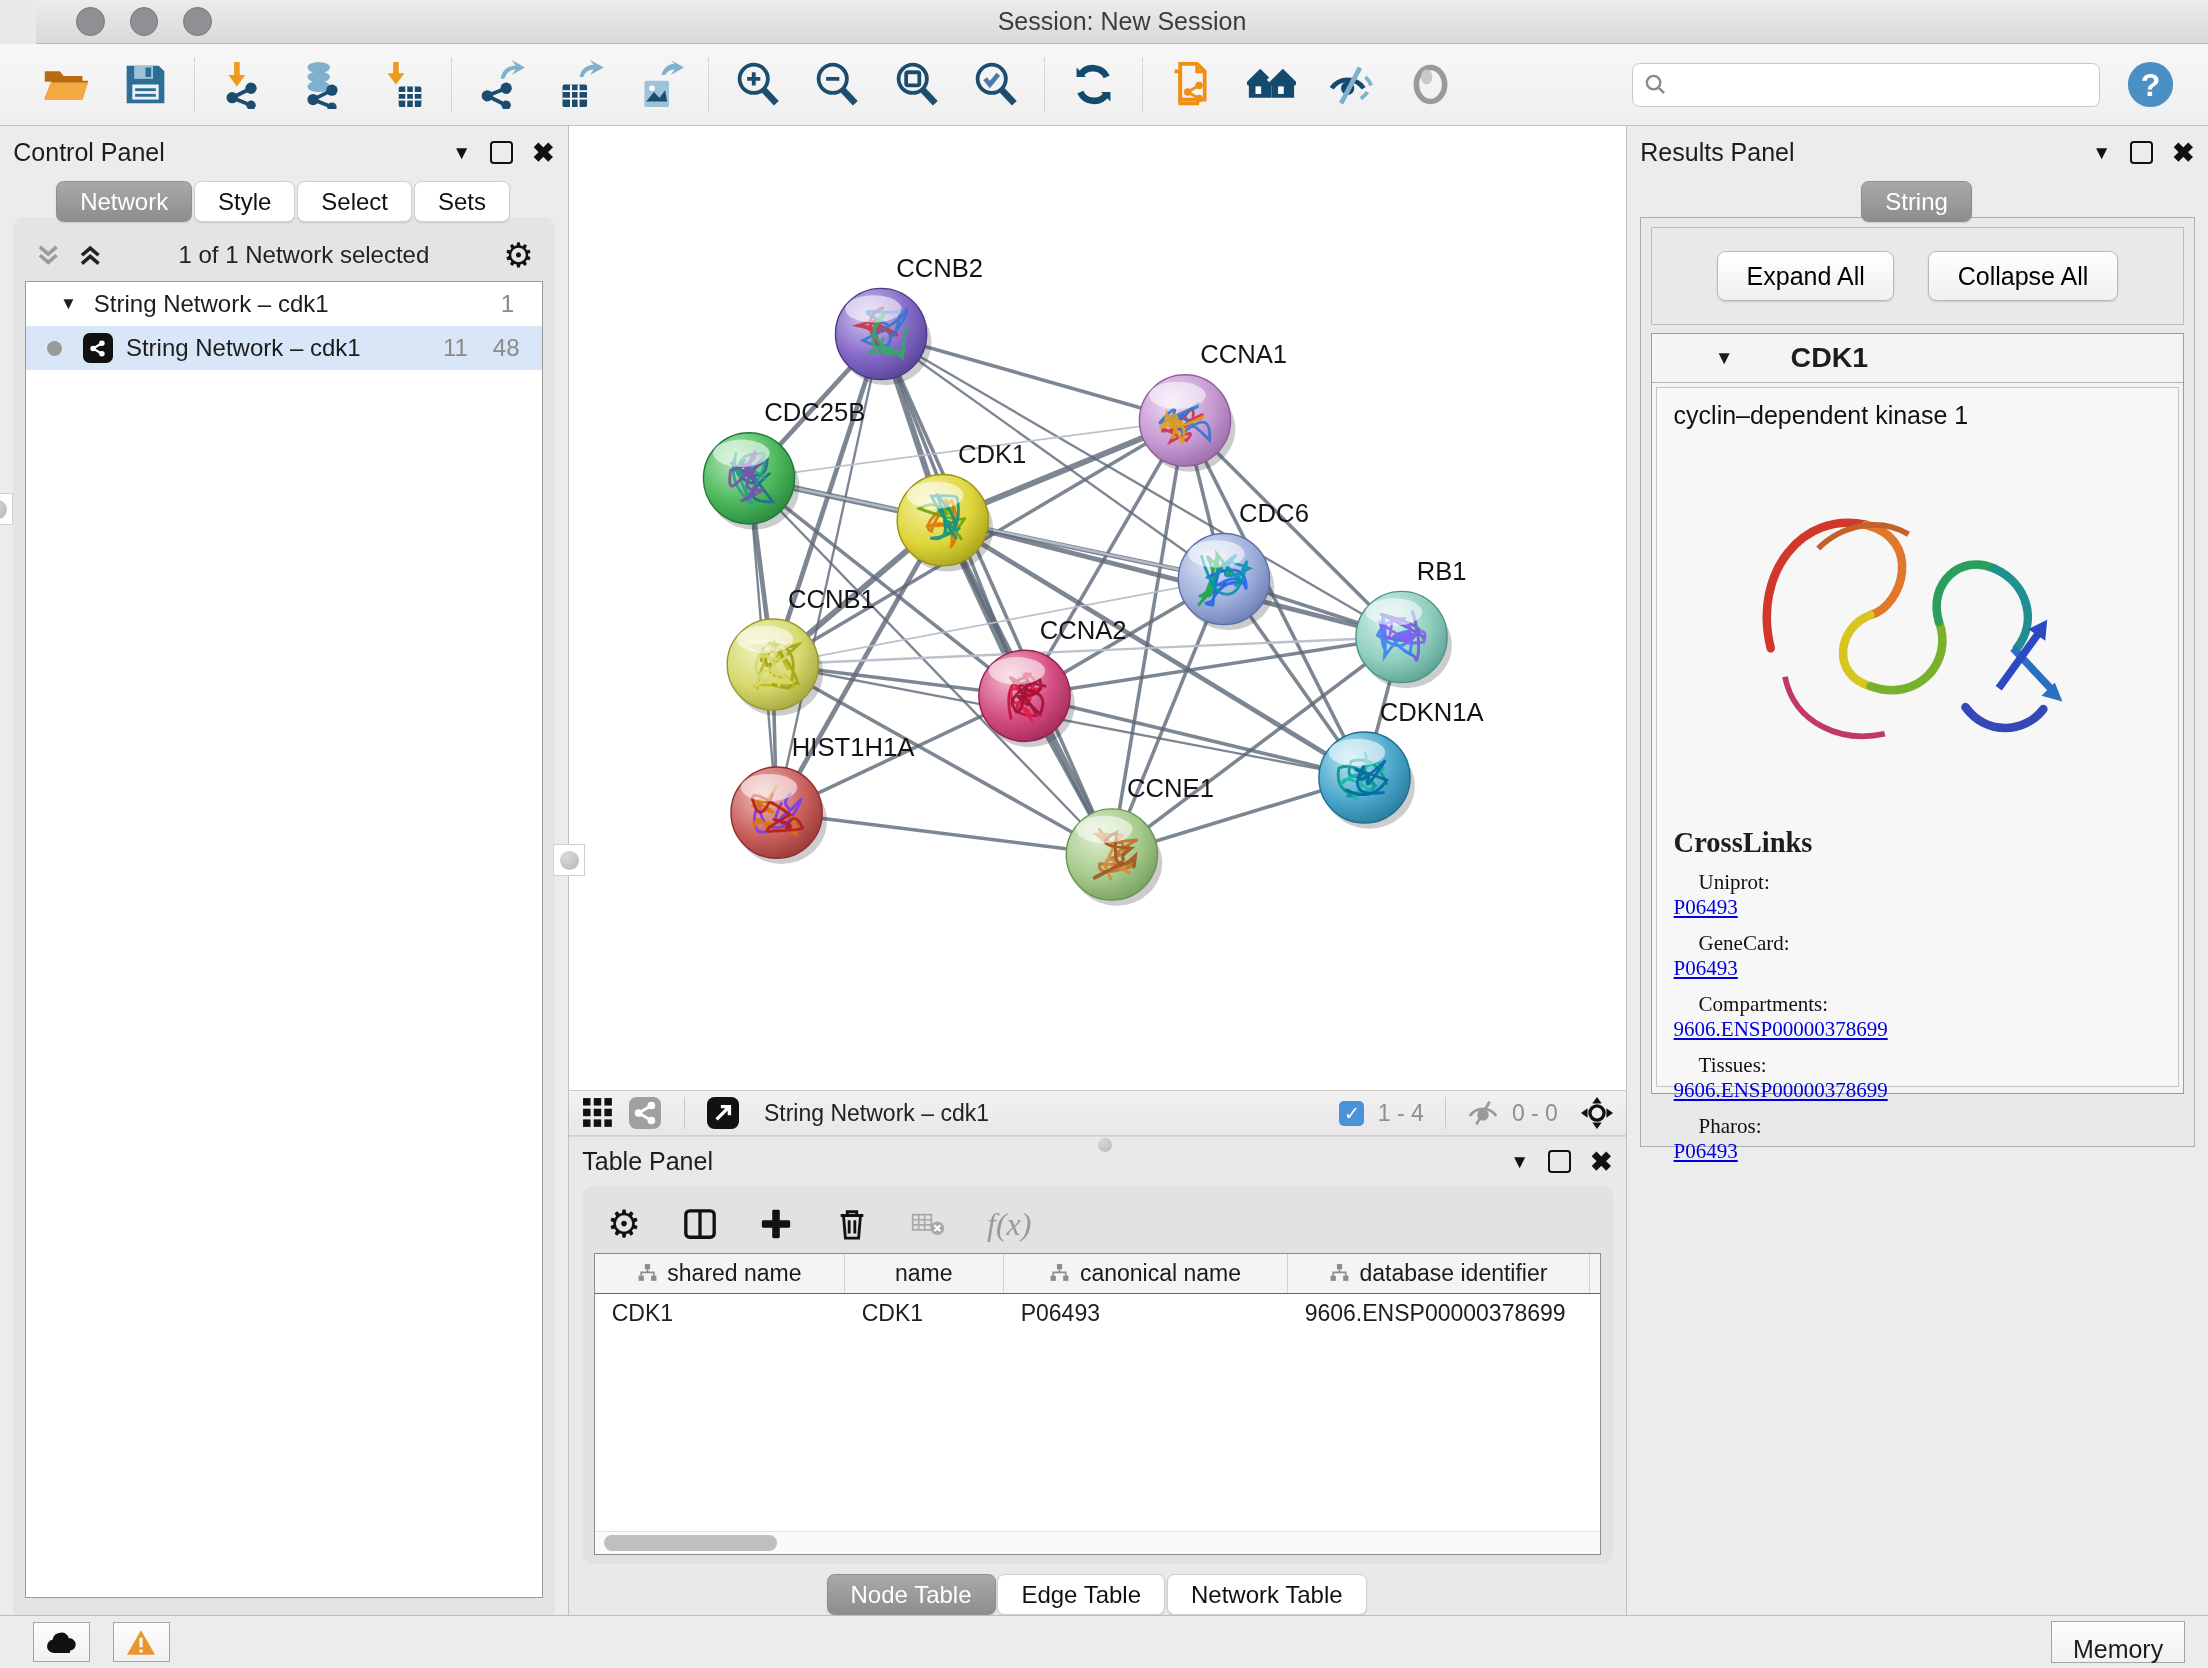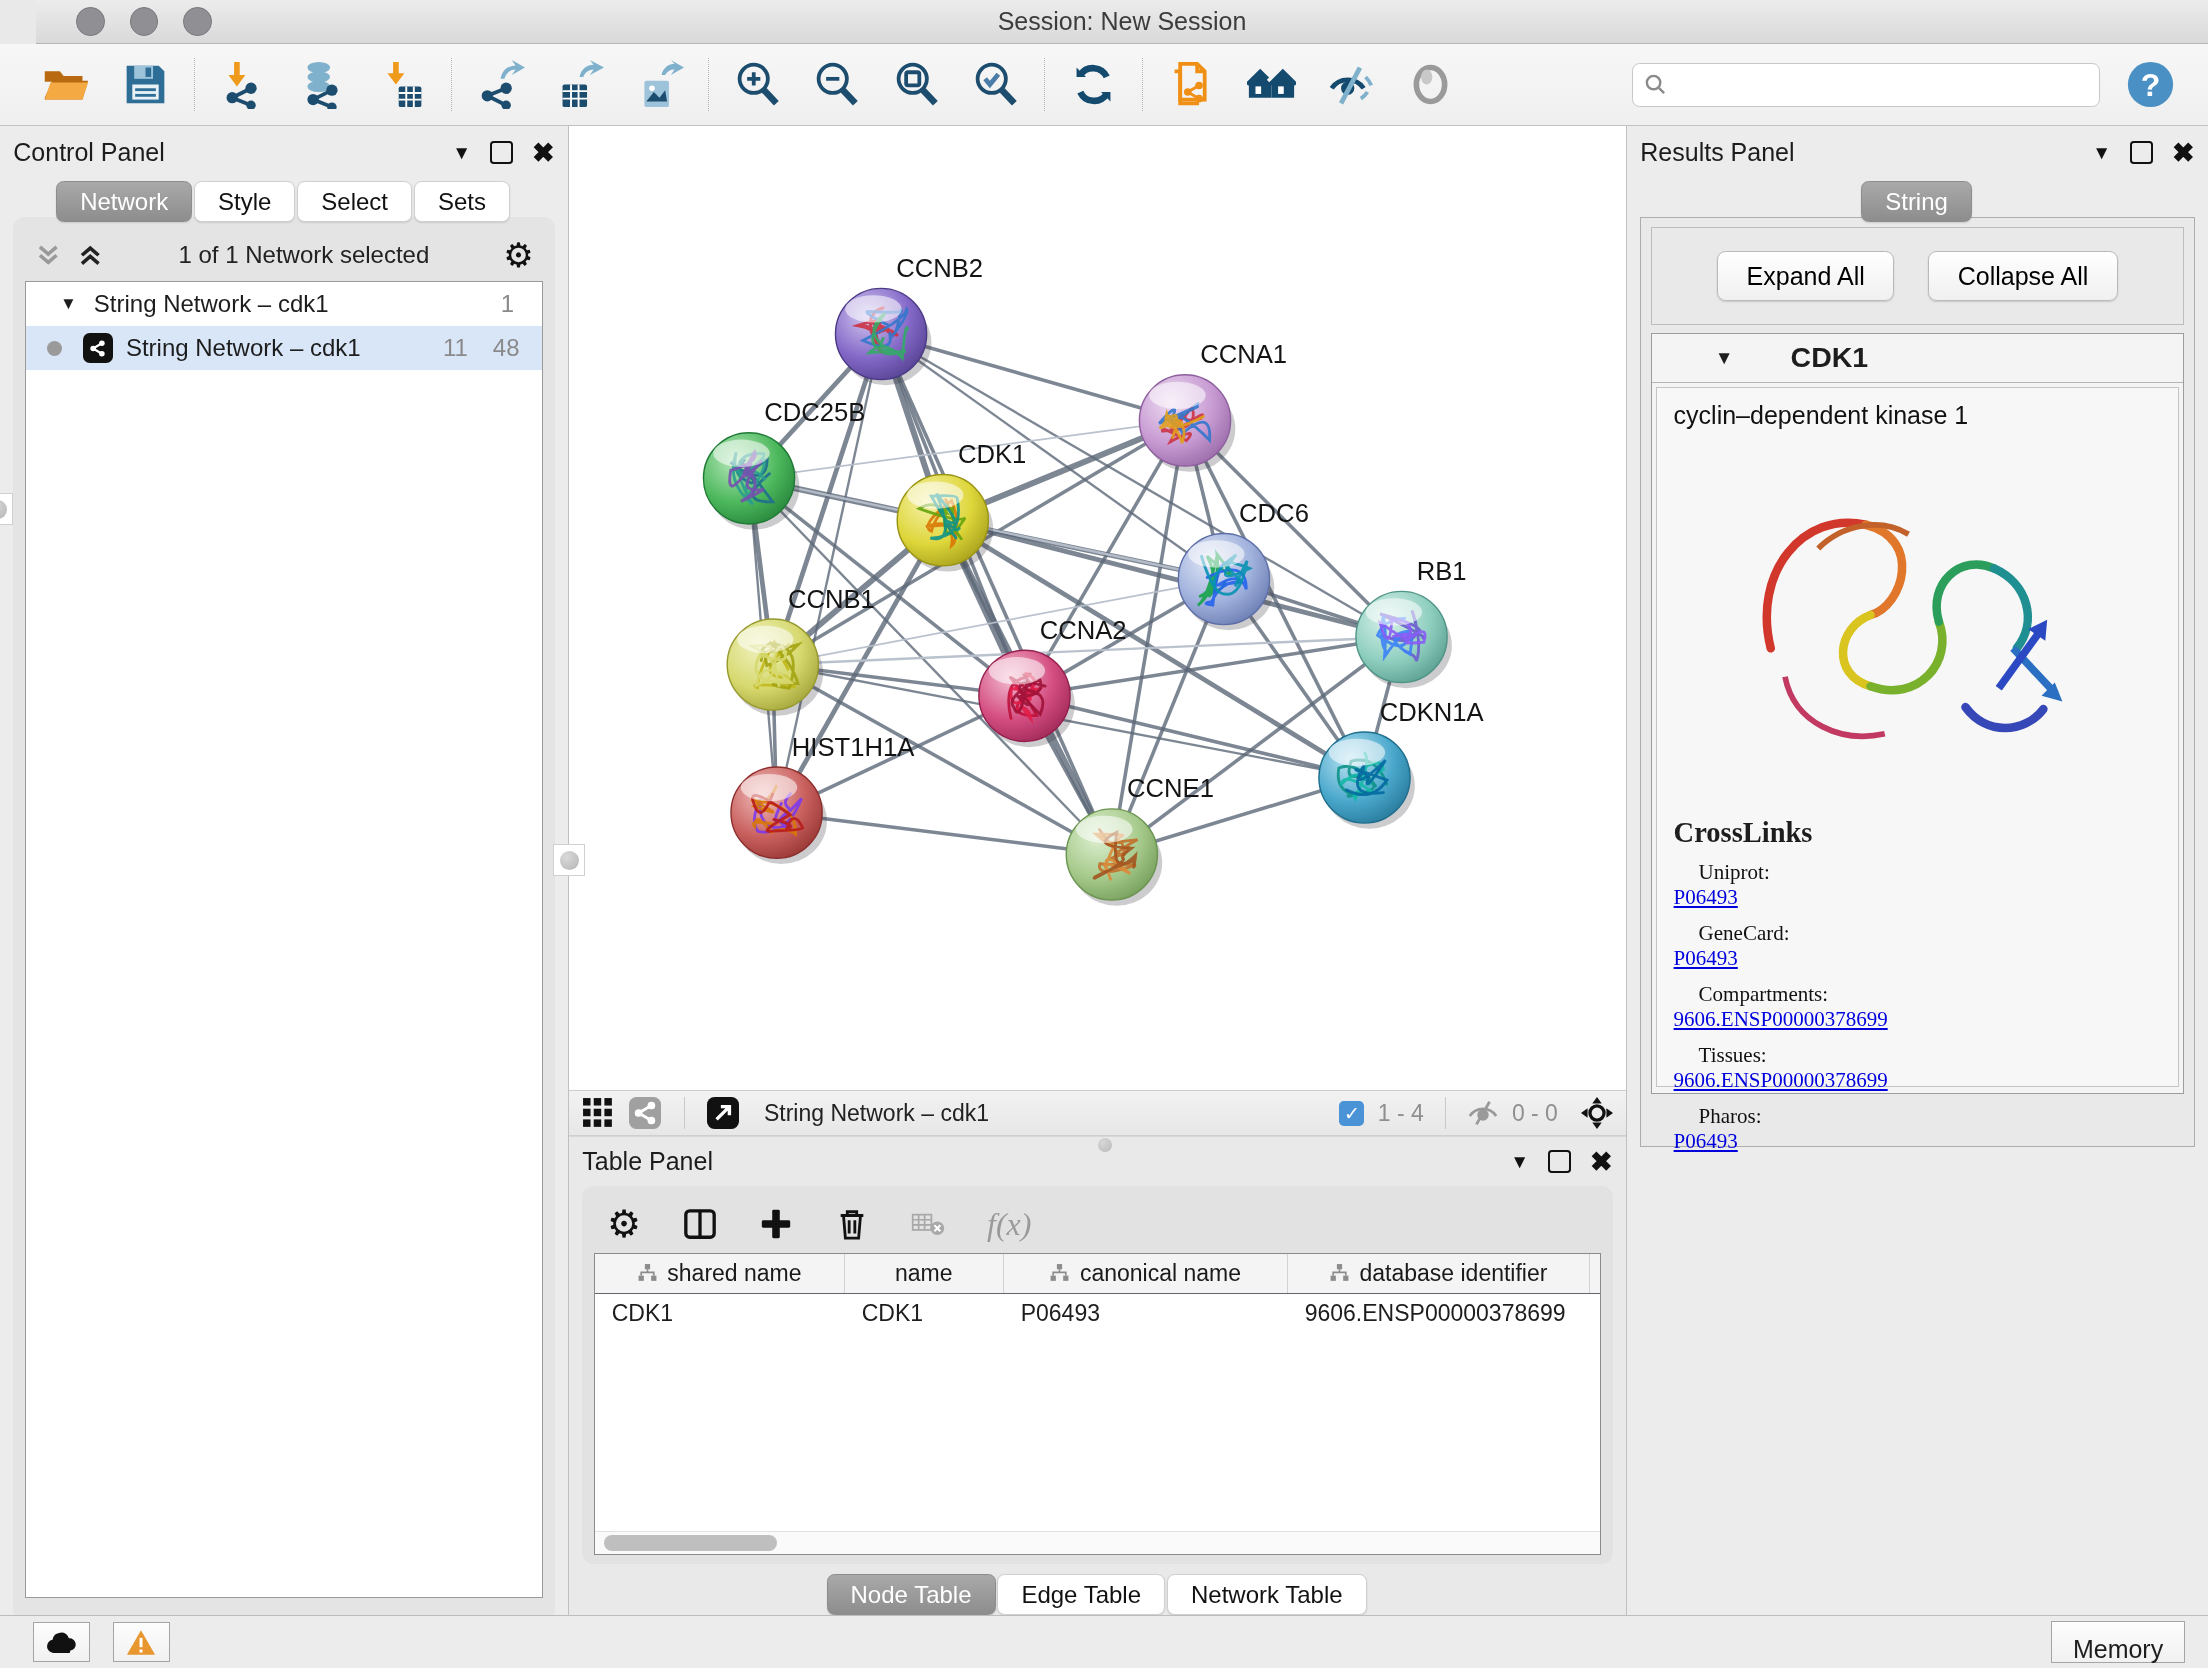--- a/index.html
+++ b/index.html
@@ -102,21 +102,21 @@
   .rp-btnrow { border:1px solid #bdbdbd; background:#e9e9e9; padding:23px 0; display:flex; justify-content:center; gap:34px; }
   .rp-btn { background:linear-gradient(#ffffff,#f0f0f0); border:1px solid #b9b9b9; border-radius:8.6px;
             font-size:25px; padding:9.5px 28.5px; box-shadow:0 1px 1.9px rgba(0,0,0,.15); }
   .gene-box { border:1px solid #9d9d9d; background:#f4f4f4; margin-top:7.6px; height:761px; }
   .gene-head { display:flex; align-items:center; height:49px; border-bottom:1px solid #b5b5b5; }
   .gene-head .tri { font-size:19px; margin:0 57px 0 63px; }
   .gene-name { font-size:28.5px; font-weight:bold; }
   .gene-body { border:1px solid #c4c4c4; margin:3.8px; background:#f7f7f7; height:700px; padding:13.3px 17px; }
   .gene-desc { font-size:25px; color:#111; }
   .protein-img { display:block; margin:28.5px auto 9.5px auto; }
-  .xl-title { font-family:"Liberation Serif", serif; font-weight:bold; font-size:28.5px; margin-top:26px; }
+  .xl-title { font-family:"Liberation Serif", serif; font-weight:bold; font-size:28.5px; margin-top:36px; }
   .xl-row { display:flex; font-family:"Liberation Serif", serif; font-size:21px; margin-top:11px;flex-direction:column; }
   .xl-label { width:195px; padding-left:25px; color:#111; }
   .xl-link { color:#0000dd; text-decoration:underline; }
 
   
   .statusbar { height:53px; background:#ececec; border-top:1.9px solid #bdbdbd; display:flex; align-items:center;
                padding:0 9.5px; position:absolute; left:0; right:0; bottom:0; }
   .sb-btn { width:57px; height:40px; border:1.9px solid #a5a5a5; background:linear-gradient(#fdfdfd,#f1f1f1);
             display:flex; align-items:center; justify-content:center; margin-left:23px; }
   .memory-btn { margin-left:auto; margin-right:13.3px; height:42px; border:1.9px solid #a5a5a5;

